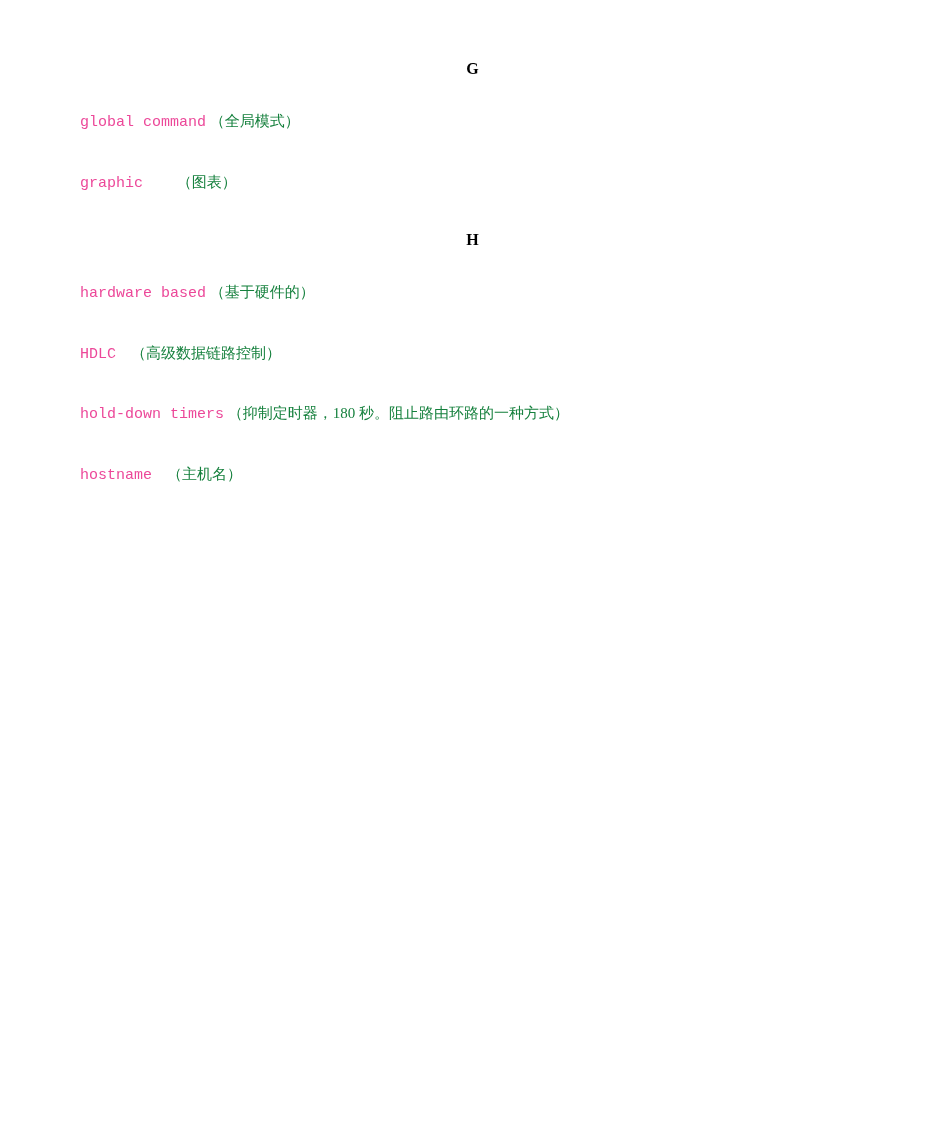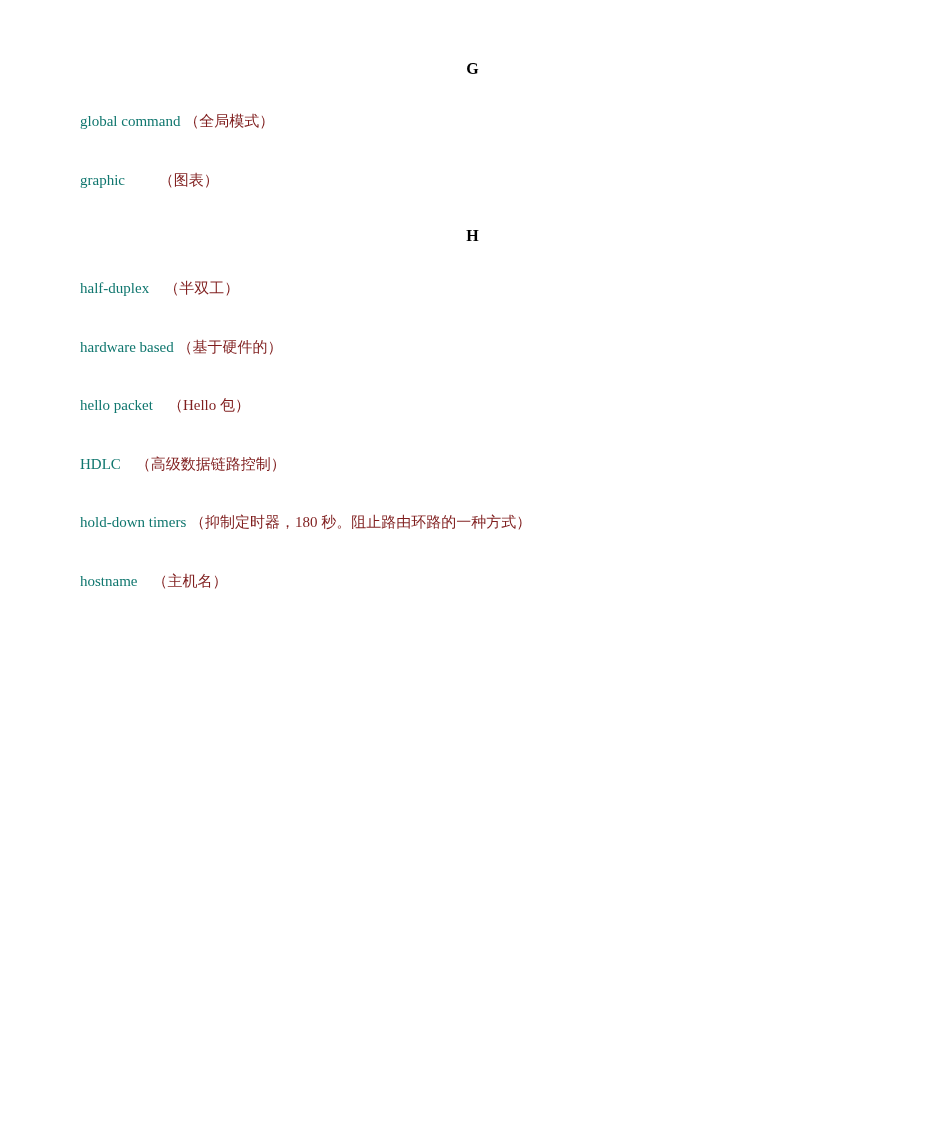--- a/index.html
+++ b/index.html
@@ -25,26 +25,26 @@
       color: #000000;
     }
 
     .term-entry {
       margin-bottom: 36px;
       font-size: 15px;
       line-height: 1.5;
     }
 
     .term-english {
-      color: #0f766e;
-      font-family: Liberation Serif, serif;
+      color: #ec4899;
+      font-family: Liberation Mono, monospace;
     }
 
     .term-chinese {
-      color: #7f1d1d;
+      color: #15803d;
       font-family: "SimSun", "STSong", serif;
     }
 
     .section-g {
       margin-bottom: 20px;
     }
 
     .section-h {
       margin-top: 20px;
     }
@@ -65,38 +65,28 @@
     <div class="term-entry">
       <span class="term-english">graphic</span>
       &nbsp;&nbsp;&nbsp;&nbsp;&nbsp;&nbsp;&nbsp;
       <span class="term-chinese">（图表）</span>
     </div>
   </div>
 
   <div class="section-h">
     <div class="section-header">H</div>
 
-    <div class="term-entry">
-      <span class="term-english">half-duplex</span>
-      &nbsp;&nbsp;
-      <span class="term-chinese">（半双工）</span>
-    </div>
 
 
 
     <div class="term-entry">
       <span class="term-english">hardware based</span>
       <span class="term-chinese">（基于硬件的）</span>
     </div>
 
-    <div class="term-entry">
-      <span class="term-english">hello packet</span>
-      &nbsp;&nbsp;
-      <span class="term-chinese">（Hello 包）</span>
-    </div>
 
     <div class="term-entry">
       <span class="term-english">HDLC</span>
       &nbsp;&nbsp;
       <span class="term-chinese">（高级数据链路控制）</span>
     </div>
 
     <div class="term-entry">
       <span class="term-english">hold-down timers</span>
       <span class="term-chinese">（抑制定时器，180 秒。阻止路由环路的一种方式）</span>

